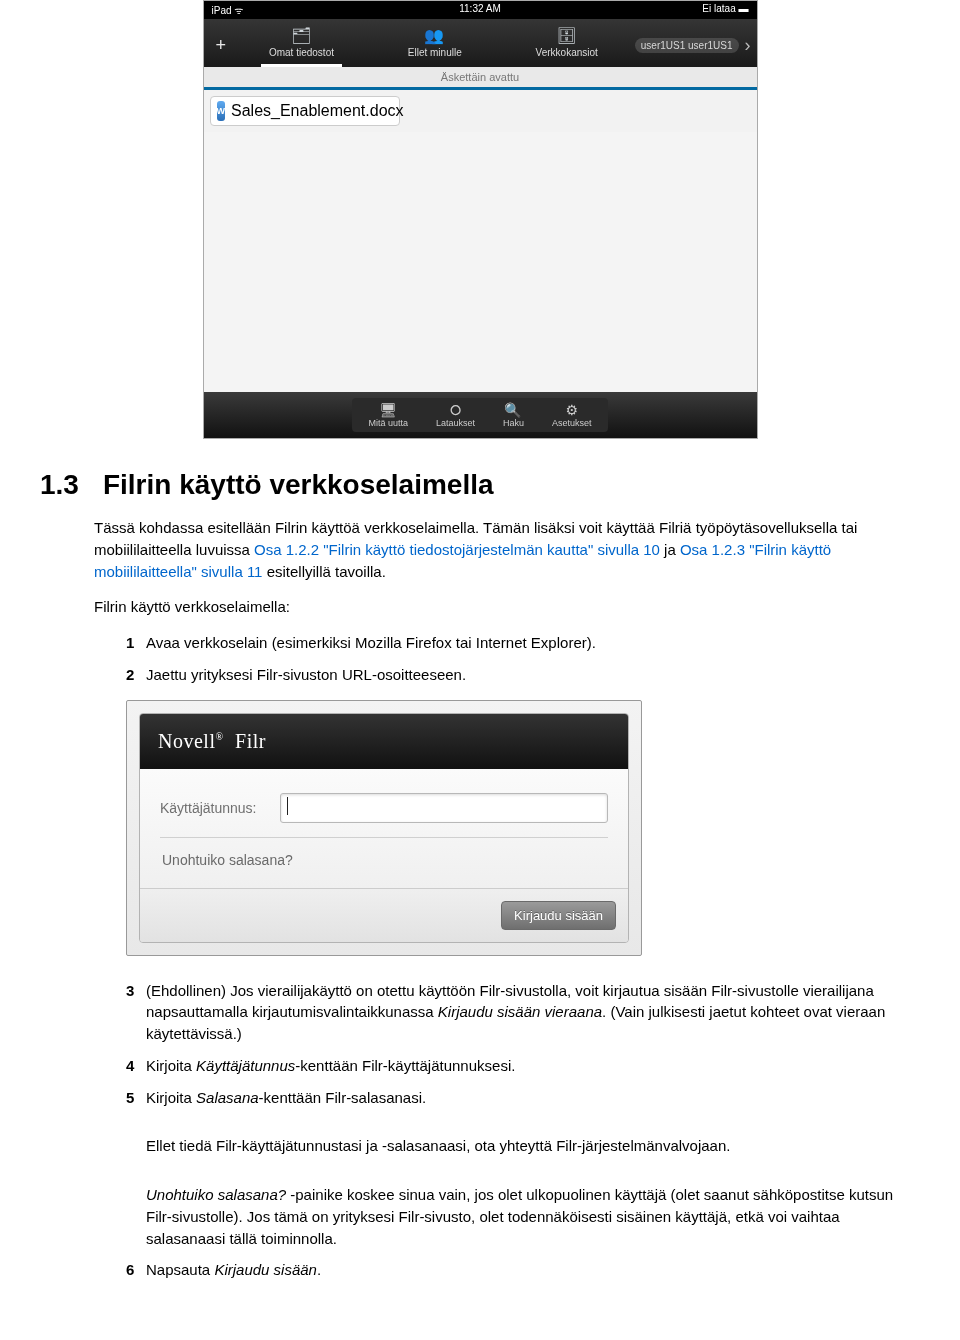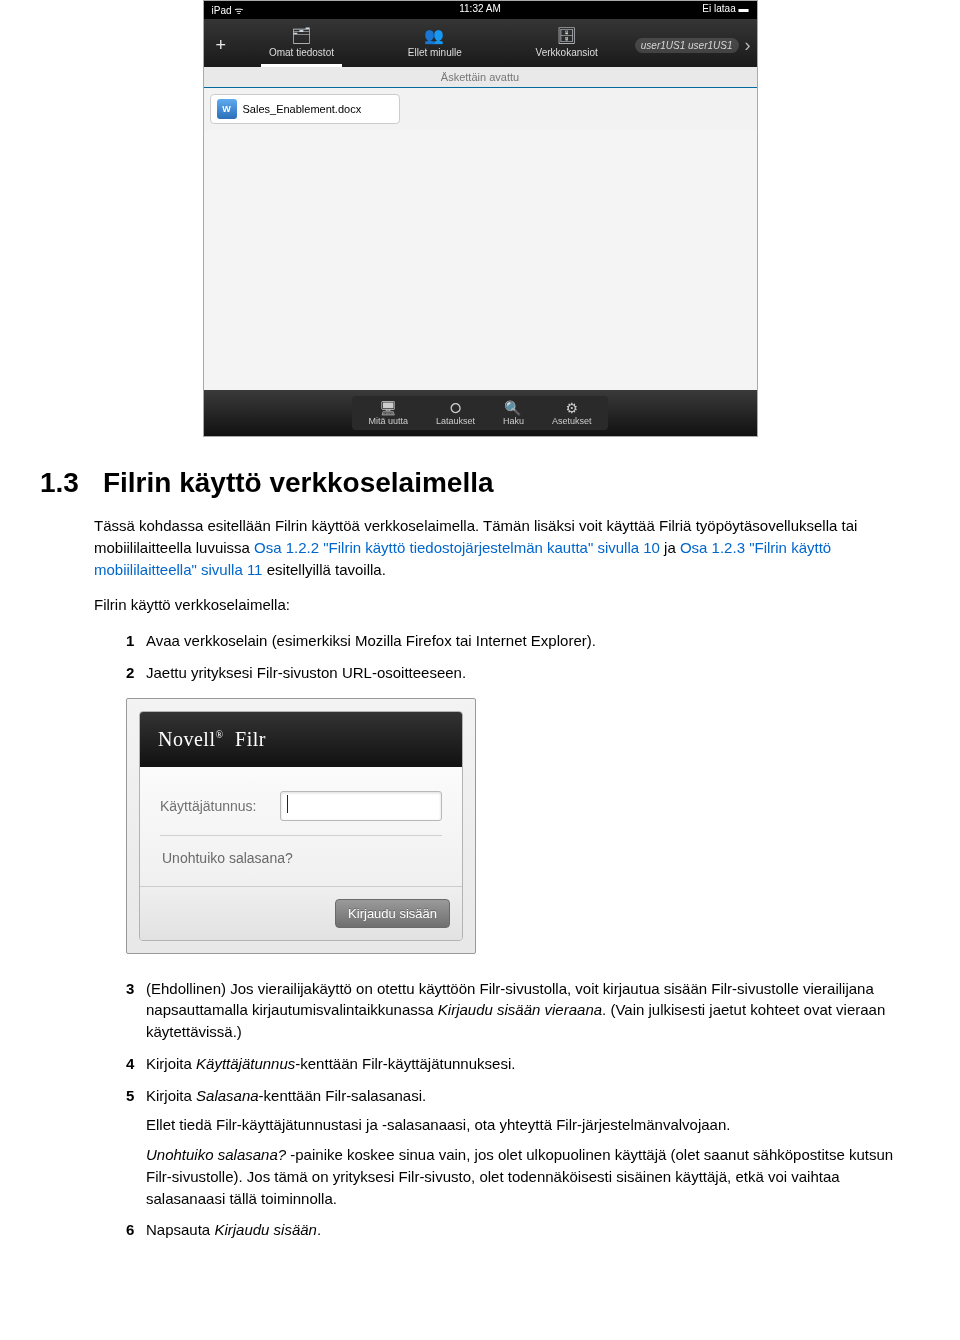--- a/index.html
+++ b/index.html
@@ -25,42 +25,42 @@
   .tablet-nav {
     background: linear-gradient(#353535, #1a1a1a);
     display: flex; align-items: center; padding: 4px 6px 0 6px;
     position: relative;
   }
   .plus-add { color: #e8e8e8; font-size: 18px; padding: 0 6px; }
   .nav-tabs { display: flex; flex: 1; justify-content: space-around; }
   .nav-tab { text-align: center; color: #ddd; font-size: 10px; padding: 2px 8px 6px; }
   .nav-tab.active { border-bottom: 3px solid #fff; }
   .nav-icon { height: 20px; display: flex; align-items: center; justify-content: center; margin-bottom: 2px; font-size: 16px; color: #cfd6db; }
-  .user-pill { background: rgba(255,255,255,0.15); color:#d8d8d8; font-size:10px; border-radius:10px; padding:2px 6px; margin-left:auto;font-style:italic; }
+  .user-pill { background: rgba(255,255,255,0.15); color:#d8d8d8; font-size:10px; border-radius:10px; padding:2px 6px; margin-left:auto; }
   .chevron { color:#bbb; font-size:18px; margin-left:6px; }
-  .sub-header { background:#e9e9e9; text-align:center; font-size:11px; color:#777; padding:4px 0; border-bottom:1px solid #0369a1;}
+  .sub-header { background:#e9e9e9; text-align:center; font-size:11px; color:#777; padding:4px 0; border-bottom:3px solid #0369a1;}
   .file-row { display:flex; align-items:center; background:#fff; border:1px solid #ccc; border-radius:4px; margin:6px; padding:4px 6px; width:190px;}
   .doc-chip { width:20px; height:20px; background:linear-gradient(#5faaf0,#2b6fb8); border-radius:3px; display:flex; align-items:center; justify-content:center; color:#fff; font-size:9px; font-weight:bold; margin-right:6px;}
-  .file-name { font-size:11px; }
+  .file-name { font-size:16px; }
   .tablet-body { height:260px; background:#f4f4f4; }
   .bottom-bar { background:linear-gradient(#3a3a3a,#111); display:flex; justify-content:center; padding:6px 0;}
   .bb-group { display:flex; background:#2a2a2a; border-radius:4px; padding:2px;}
   .bb-item { text-align:center; color:#ccc; font-size:9px; padding:2px 14px; }
   .bb-icon { font-size:14px; height:16px; }
   h2.section-heading { font-size: 28px; font-weight: bold; margin: 20px 0 16px 0; }
   .section-num { margin-right: 24px; }
   p.body-text { margin: 0 0 14px 54px; line-height: 1.45; }
   a.xref { color: #0066cc; text-decoration: none; }
   .ol-1 { margin-left: 86px; }
   .li-1 { display:flex; margin-bottom:10px; line-height:1.45;}
   .li-num { font-weight:bold; width:20px; flex-shrink:0;}
   .li-body { flex:1; }
-  .li-body p.cont { margin-top:8px; }
+  .li-body p.cont { margin-top:27px; }
   em.term { }
-  .login-fig { width: 350px; margin: 14px 0 24px 86px; overflow:hidden; }
+  .login-fig { width: 516px; margin: 14px 0 24px 86px; overflow:hidden; }
   .login-outer { border: 1px solid #999; background: linear-gradient(#f3f3f3,#e8e8e8); padding: 12px; border-radius: 2px; }
   .login-inner { border:1px solid #b3b3b3; border-radius:4px; background:linear-gradient(#fff,#f0f0f0); overflow:hidden;}
   .login-head { background: linear-gradient(#333,#111); color:#fff; padding:16px 18px; font-family:Georgia, 'Times New Roman', serif; }
   .brand { font-size:20px; letter-spacing:0.5px;}
   .brand .reg { font-size:10px; vertical-align:super;}
   .brand .prod { font-weight:normal; margin-left:6px;}
   .login-form { padding:24px 20px 10px 20px; background:linear-gradient(#fbfbfb,#f0f0f0);}
   .frow { display:flex; align-items:center; margin-bottom:14px;}
   .flabel { width:120px; color:#707070; font-size:14px;}
   .finput { flex:1; height:30px; border:1px solid #b8b8b8; border-radius:3px; background:#fff; box-shadow:inset 0 1px 3px rgba(0,0,0,0.15); padding:2px 4px;}

